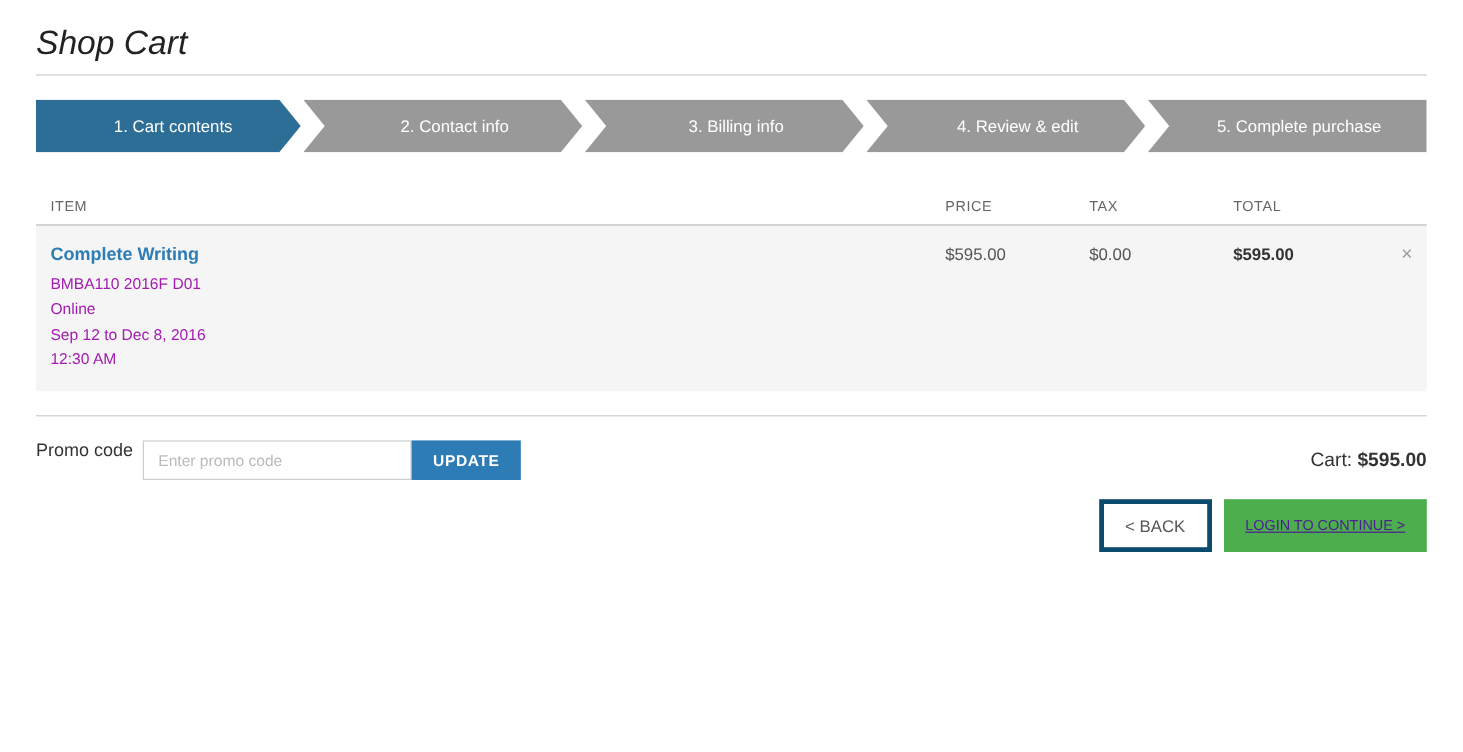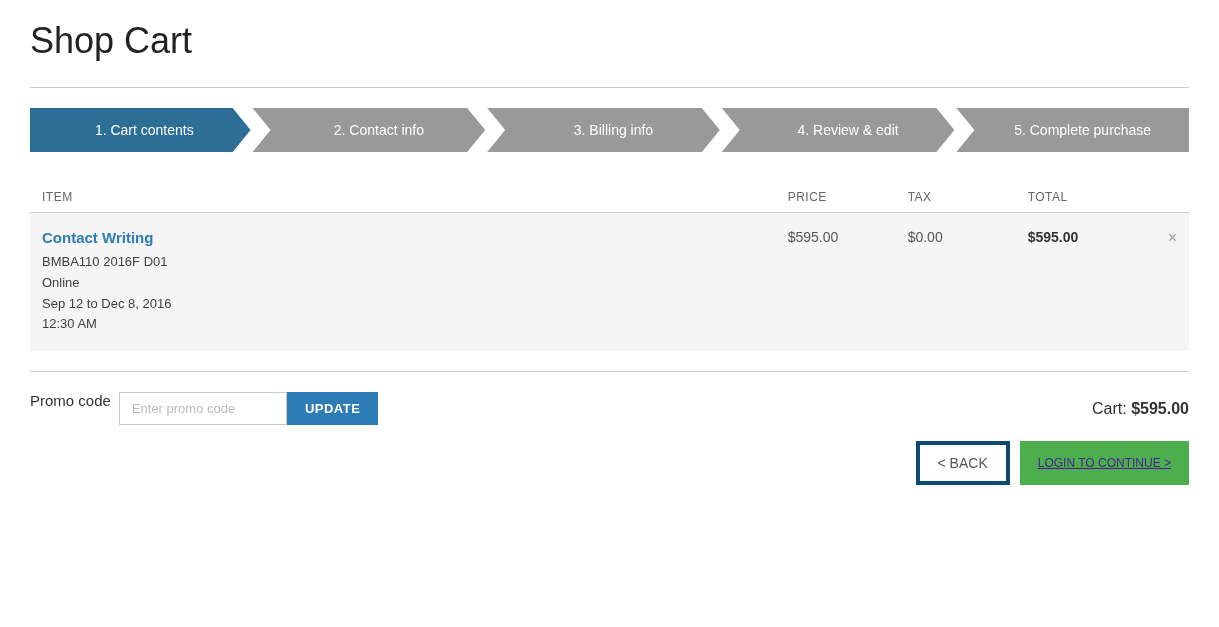--- a/index.html
+++ b/index.html
@@ -8,24 +8,25 @@
       background: #fff;
       color: #333;
       font-size: 14px;
     }
     .page-wrapper {
       max-width: 1219px;
       margin: 0 auto;
       padding: 20px 30px;
     }
     .page-title {
-      font-size: 36px;
+      font-size: 28px;
       font-weight: normal;
       color: #222;
-      margin-bottom: 25px;
+      margin-bottom: 10px;
+      font-style: italic;
     }
     .title-divider {
       border: none;
       border-top: 1px solid #ccc;
       margin-bottom: 20px;
     }
 
     
     .steps-bar {
       display: flex;
@@ -84,21 +85,21 @@
     }
     .item-name {
       color: #2d7cb5;
       font-size: 15px;
       font-weight: bold;
       display: block;
       margin-bottom: 6px;
       cursor: pointer;
     }
     .item-details {
-      color: #404040;
+      color: #a21caf;
       font-size: 13px;
       line-height: 1.6;
     }
     .price-cell {
       color: #555;
       padding-top: 16px;
     }
     .tax-cell {
       color: #555;
       padding-top: 16px;
@@ -141,21 +142,21 @@
     }
     .promo-input-row {
       display: flex;
       gap: 0;
     }
     .promo-input {
       border: 1px solid #ccc;
       padding: 8px 12px;
       font-size: 13px;
       color: #999;
-      width: 168px;
+      width: 224px;
       outline: none;
     }
     .promo-input::placeholder { color: #bbb; }
     .update-btn {
       background: #2d7cb5;
       color: #fff;
       border: none;
       padding: 8px 18px;
       font-size: 13px;
       font-weight: bold;
@@ -236,21 +237,21 @@
         <th>ITEM</th>
         <th style="width:120px;">PRICE</th>
         <th style="width:120px;">TAX</th>
         <th style="width:140px;">TOTAL</th>
         <th style="width:30px;"></th>
       </tr>
     </thead>
     <tbody>
       <tr>
         <td>
-          <a class="item-name">Contact Writing</a>
+          <a class="item-name">Complete Writing</a>
           <div class="item-details">
             <span>BMBA110 2016F D01</span><br>
             <span>Online</span><br>
             <span>Sep 12 to Dec 8, 2016</span><br>
             <span>12:30 AM</span>
           </div>
         </td>
         <td class="price-cell">$595.00</td>
         <td class="tax-cell">$0.00</td>
         <td class="total-cell">$595.00</td>

